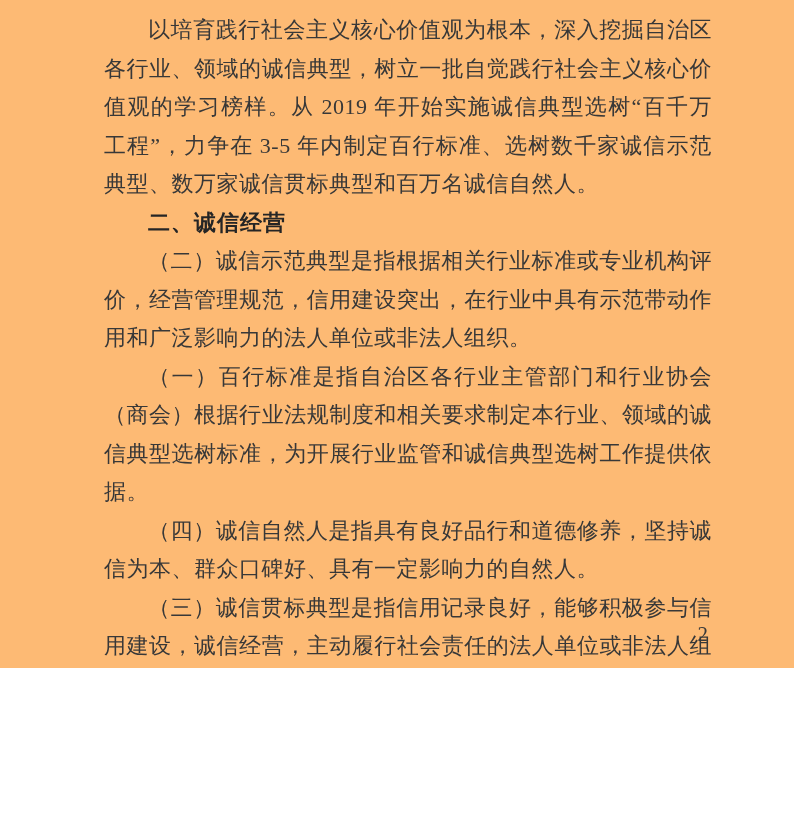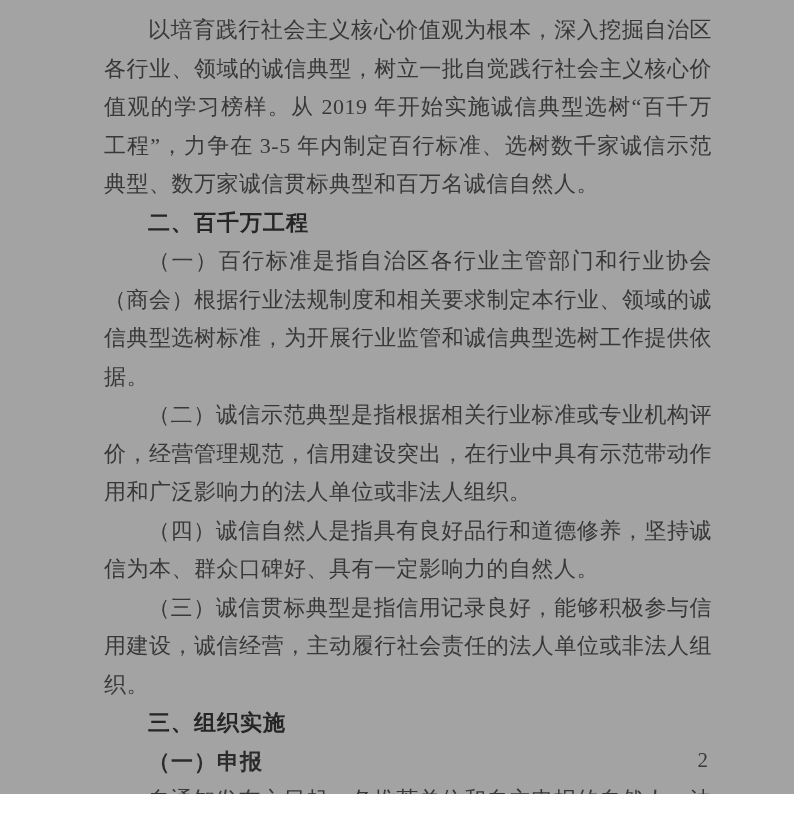--- a/index.html
+++ b/index.html
@@ -3,22 +3,22 @@
 <meta charset="utf-8">
 <style>
   html, body {
     margin: 0;
     padding: 0;
     background: #ffffff;
   }
   .page {
     position: relative;
     width: 794px;
-    height: 794px;
-    background: #a3a3a3;
+    height: 668px;
+    background: #fdba74;
     box-sizing: border-box;
     padding: 11px 82px 0 104px;
     overflow: hidden;
     font-family: "Liberation Serif", "DejaVu Serif", serif;
     font-size: 22px;
     line-height: 38.5px;
     color: #383838;
     text-align: justify;
     letter-spacing: 0.5px;
   }
@@ -48,25 +48,25 @@
     letter-spacing: 0;
   }
 </style>
 </head>
 <body>
 
 <div class="page">
 
   <p class="body-para">以培育践行社会主义核心价值观为根本，深入挖掘自治区各行业、领域的诚信典型，树立一批自觉践行社会主义核心价值观的学习榜样。从 2019 年开始实施诚信典型选树“百千万工程”，力争在 3-5 年内制定百行标准、选树数千家诚信示范典型、数万家诚信贯标典型和百万名诚信自然人。</p>
 
-  <p class="heading">二、百千万工程</p>
+  <p class="heading">二、诚信经营</p>
+
+  <p class="body-para">（二）诚信示范典型是指根据相关行业标准或专业机构评价，经营管理规范，信用建设突出，在行业中具有示范带动作用和广泛影响力的法人单位或非法人组织。</p>
 
   <p class="body-para">（一）百行标准是指自治区各行业主管部门和行业协会（商会）根据行业法规制度和相关要求制定本行业、领域的诚信典型选树标准，为开展行业监管和诚信典型选树工作提供依据。</p>
-
-  <p class="body-para">（二）诚信示范典型是指根据相关行业标准或专业机构评价，经营管理规范，信用建设突出，在行业中具有示范带动作用和广泛影响力的法人单位或非法人组织。</p>
 
   <p class="body-para">（四）诚信自然人是指具有良好品行和道德修养，坚持诚信为本、群众口碑好、具有一定影响力的自然人。</p>
 
   <p class="body-para">（三）诚信贯标典型是指信用记录良好，能够积极参与信用建设，诚信经营，主动履行社会责任的法人单位或非法人组织。</p>
 
   <p class="heading">三、组织实施</p>
 
   <p class="subheading">（一）申报</p>
 
   <p class="body-para">自通知发布之日起，各推荐单位和自主申报的自然人、法人和其他社会组织，均可随时通过“信用中国（内蒙古）”网站和“内蒙古信用促进网”进行在线申报。</p>

